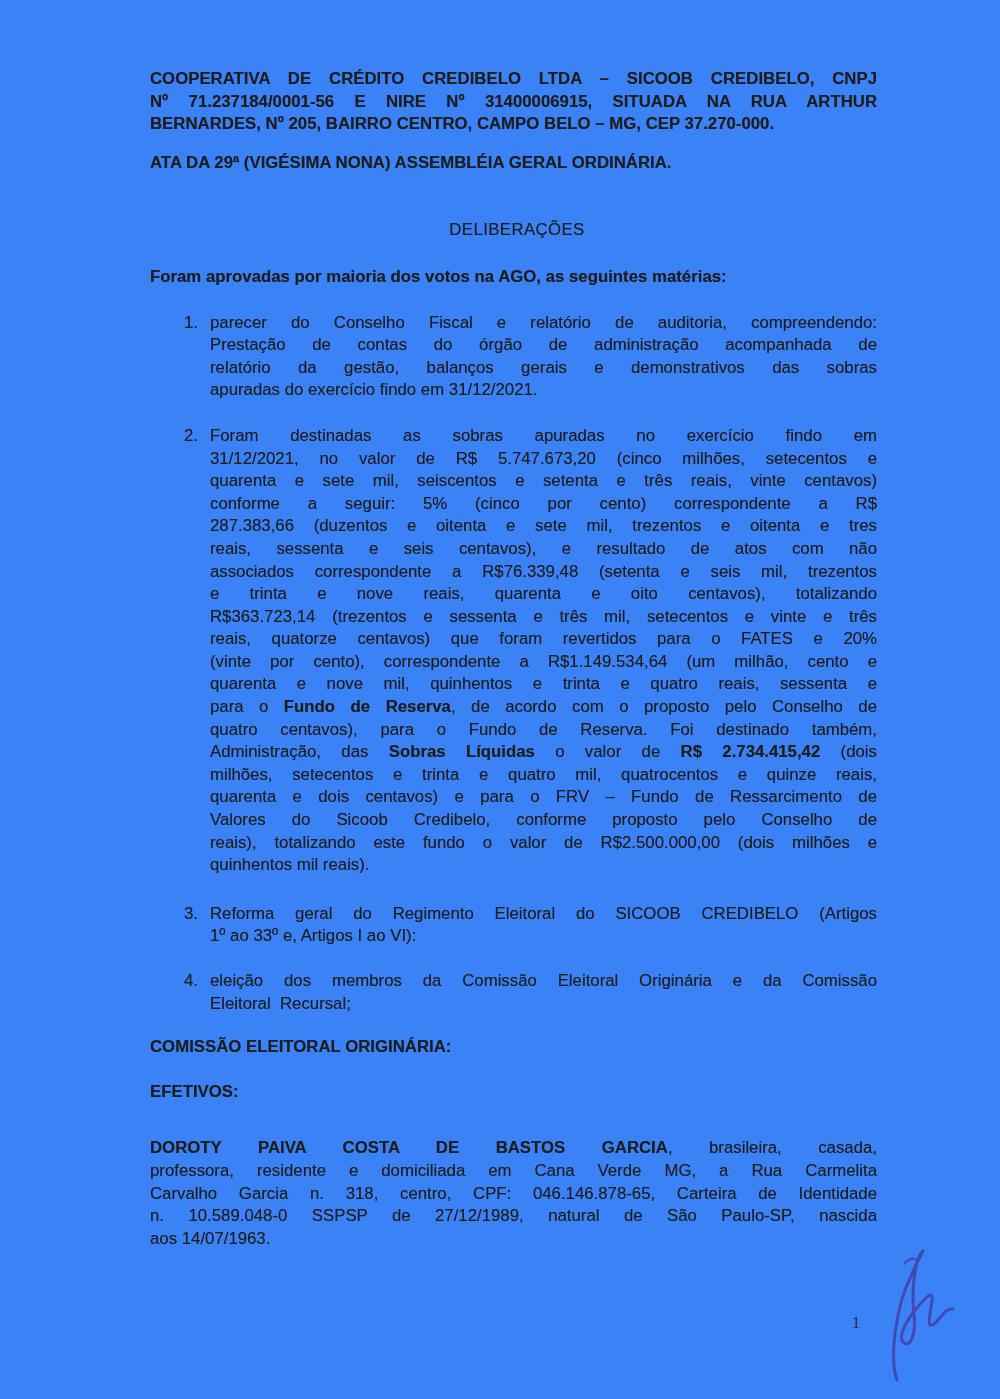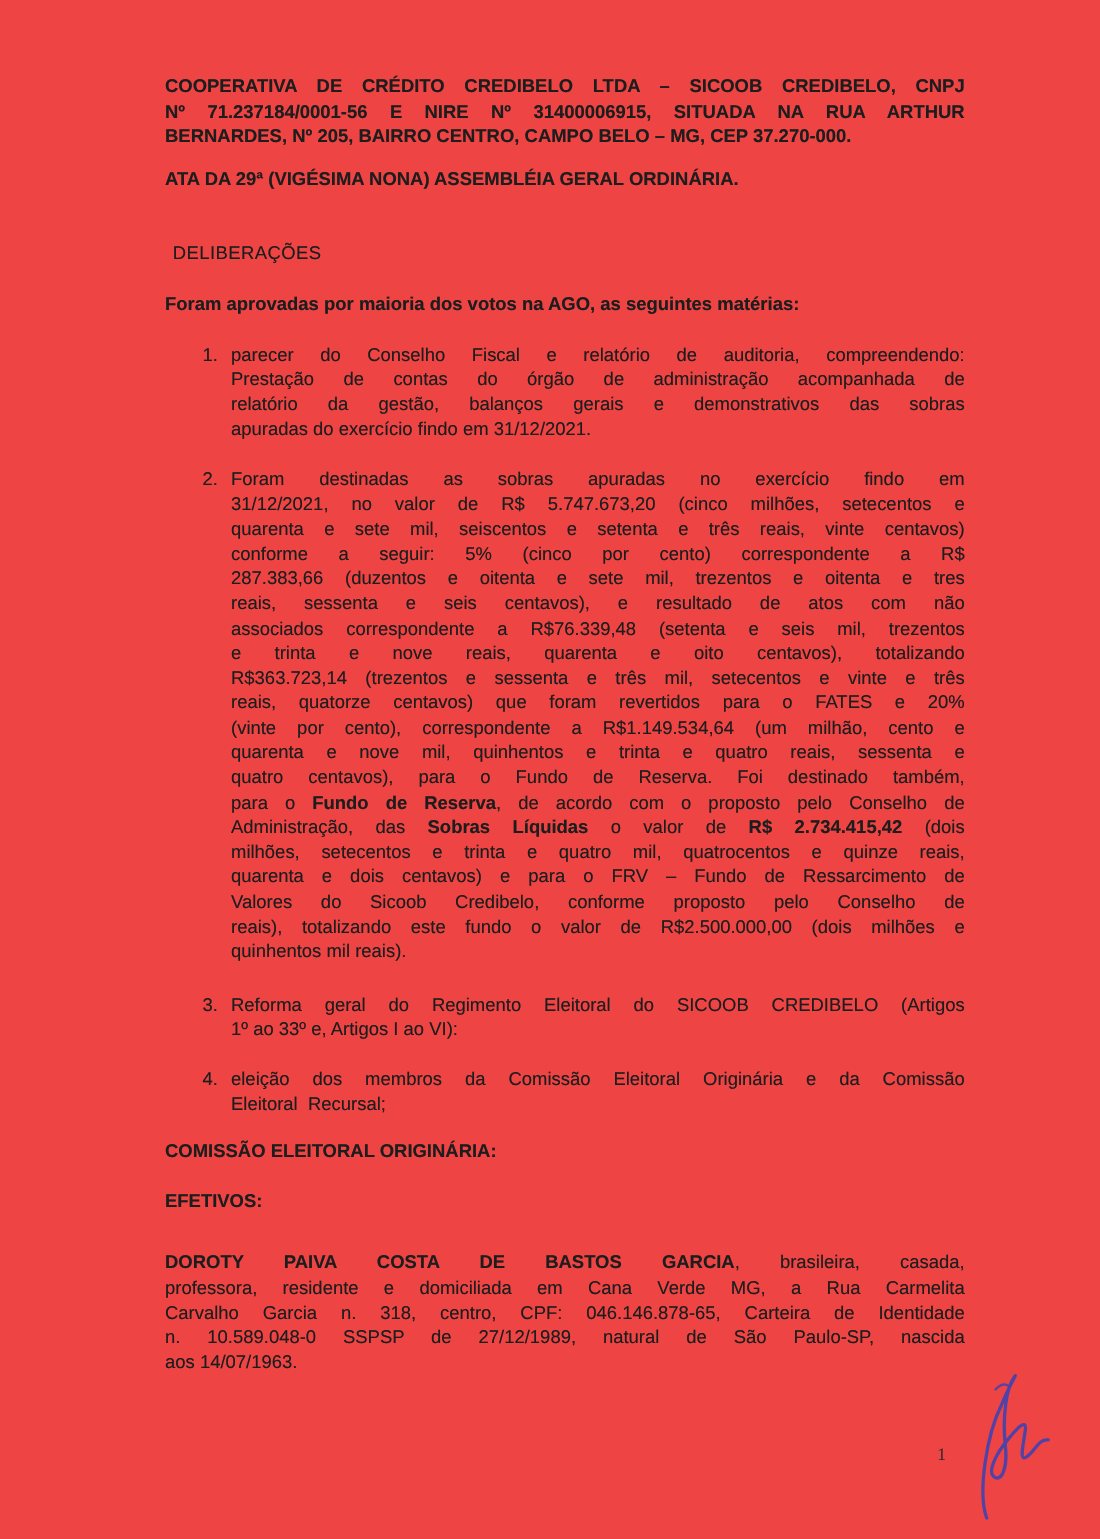--- a/index.html
+++ b/index.html
@@ -4,33 +4,33 @@
 <style>
   html,body{margin:0;padding:0;}
   body{
     width:1000px;height:1399px;
     background:#ffffff;
     position:relative;
     overflow:hidden;
     font-family:"Liberation Sans",sans-serif;
     color:#1d1d1d;
   }
-  .page{position:absolute;inset:0;background:#ef4444;padding-left:20px;}
+  .page{position:absolute;inset:0;background:#3b82f6;padding-left:20px;}
   .content{
     position:absolute;left:150px;top:68px;width:727px;
     font-size:16.8px;
     text-shadow:0 0 .4px rgba(40,40,40,.55);
   }
   p{margin:0;}
   .b,.bold{font-weight:700;}
   .jline{line-height:22.6px;text-align:justify;text-align-last:justify;}
   .jtext .jline:last-child{text-align-last:left;}
   .header{margin-bottom:16px;}
   .ata{margin-bottom:45px;line-height:22.6px;}
-  .delib{margin-bottom:24px;line-height:22.6px;padding-left:7px;letter-spacing:.4px;}
+  .delib{margin-bottom:24px;line-height:22.6px;padding-left:7px;letter-spacing:.4px;text-align:center;}
   .intro{margin-bottom:23px;line-height:22.6px;}
   .li{position:relative;padding-left:60px;margin-bottom:23px;}
   .li .num{position:absolute;left:34px;top:0;line-height:22.6px;}
   .li-2{margin-bottom:26px;}
   .li-3{margin-bottom:22px;}
   .li-4{margin-bottom:21px;}
   .comissao{margin-bottom:22px;line-height:22.6px;}
   .efetivos{
     margin-bottom:17px;line-height:22.6px;display:inline-block;
     text-underline-offset:3px;text-decoration-thickness:1.5px;
@@ -81,22 +81,22 @@
             <div class="jline"><span>quarenta e sete mil, seiscentos e setenta e três reais, vinte centavos)</span></div>
             <div class="jline"><span>conforme a seguir: 5% (cinco por cento) correspondente a R$</span></div>
             <div class="jline"><span>287.383,66 (duzentos e oitenta e sete mil, trezentos e oitenta e tres</span></div>
             <div class="jline"><span>reais, sessenta e seis centavos), e resultado de atos com não</span></div>
             <div class="jline"><span>associados correspondente a R$76.339,48 (setenta e seis mil, trezentos</span></div>
             <div class="jline"><span>e trinta e nove reais, quarenta e oito centavos), totalizando</span></div>
             <div class="jline"><span>R$363.723,14 (trezentos e sessenta e três mil, setecentos e vinte e três</span></div>
             <div class="jline"><span>reais, quatorze centavos) que foram revertidos para o FATES e 20%</span></div>
             <div class="jline"><span>(vinte por cento), correspondente a R$1.149.534,64 (um milhão, cento e</span></div>
             <div class="jline"><span>quarenta e nove mil, quinhentos e trinta e quatro reais, sessenta e</span></div>
+            <div class="jline"><span>para o </span><span class="b">Fundo de Reserva</span><span>, de acordo com o proposto pelo Conselho de</span></div>
             <div class="jline"><span>quatro centavos), para o Fundo de Reserva. Foi destinado também,</span></div>
-            <div class="jline"><span>para o </span><span class="b">Fundo de Reserva</span><span>, de acordo com o proposto pelo Conselho de</span></div>
             <div class="jline"><span>Administração, das </span><span class="b">Sobras Líquidas</span><span> o valor de </span><span class="b">R$ 2.734.415,42</span><span> (dois</span></div>
             <div class="jline"><span>milhões, setecentos e trinta e quatro mil, quatrocentos e quinze reais,</span></div>
             <div class="jline"><span>quarenta e dois centavos) e para o FRV – Fundo de Ressarcimento de</span></div>
             <div class="jline"><span>Valores do Sicoob Credibelo, conforme proposto pelo Conselho de</span></div>
             <div class="jline"><span>reais), totalizando este fundo o valor de R$2.500.000,00 (dois milhões e</span></div>
             <div class="jline"><span>quinhentos mil reais).</span></div>
           </div>
       </div>
 
       <div class="li li-3">

